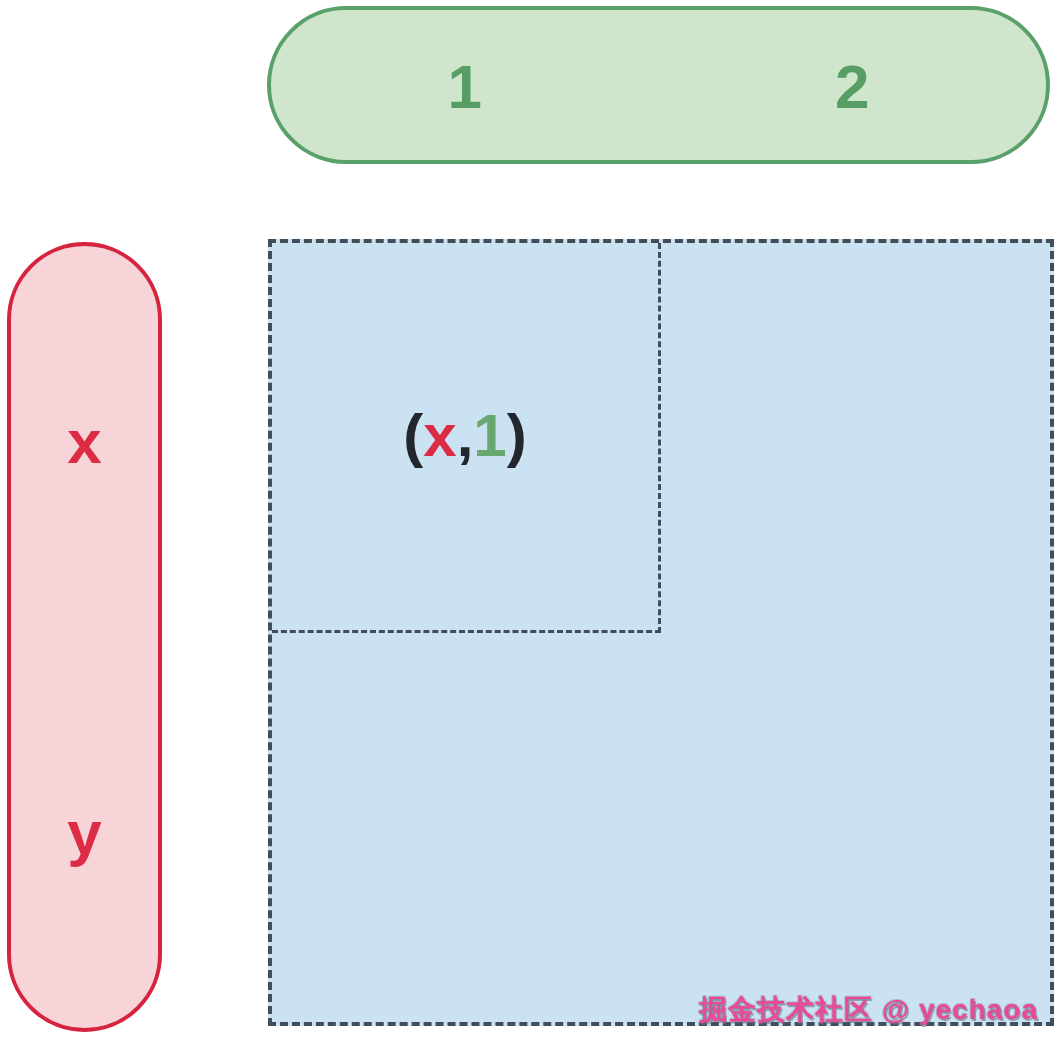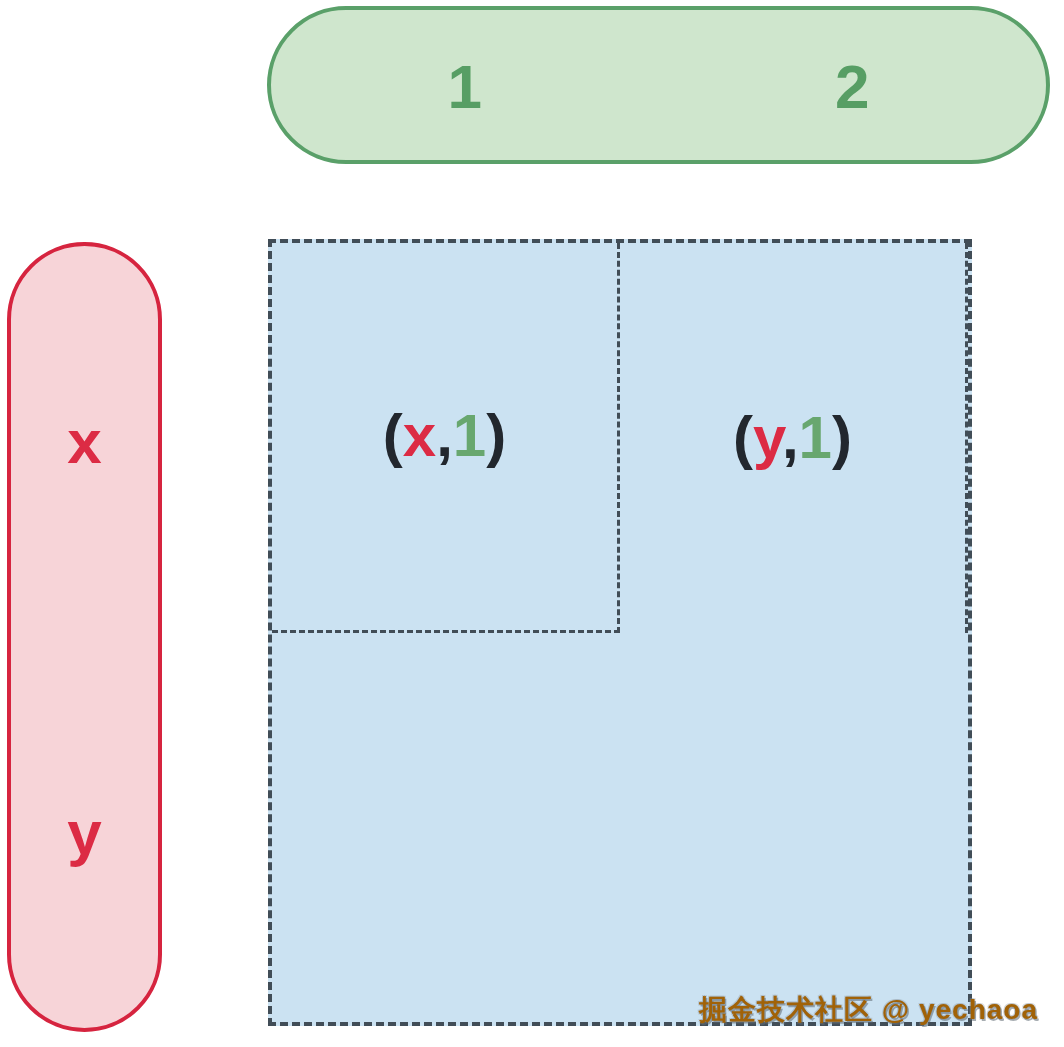--- a/index.html
+++ b/index.html
@@ -65,21 +65,21 @@
     font-weight: bold;
     color: #dc2b44;
     line-height: 1;
   }
 
   
   .grid {
     position: absolute;
     left: 268px;
     top: 239px;
-    width: 704px;
+    width: 786px;
     height: 787px;
     box-sizing: border-box;
     border: 4px dashed #414d57;
     display: grid;
     grid-template-columns: 1fr 1fr;
     grid-template-rows: 1fr 1fr;
     background: #cbe2f2;
   }
   .cell {
     box-sizing: border-box;
@@ -102,21 +102,21 @@
   .tuple .green { color: #68a76f; }
 
   
   .watermark {
     position: absolute;
     right: 26px;
     top: 991px;
     font-size: 28px;
     font-weight: bold;
     letter-spacing: 1px;
-    color: #a16207;
+    color: #ec4899;
     text-shadow:
       1.5px 1.5px 0 rgba(95,105,115,0.55),
       -1px -1px 0 rgba(140,150,158,0.35),
       1px -1px 0 rgba(140,150,158,0.30),
       -1px 1px 0 rgba(140,150,158,0.30);
     white-space: nowrap;
   }
 </style>
 </head>
 <body>
@@ -133,22 +133,19 @@
     <span class="pill-letter">y</span>
   </div>
 
   <div class="grid">
 
     <div class="cell cell-tl">
       <span class="tuple"><span class="dark">(</span><span class="red">x</span><span class="dark">,</span><span class="green">1</span><span class="dark">)</span></span>
     </div>
 
 
-    <div class="cell cell-bl">
-      <span class="tuple"><span class="dark">(</span><span class="red">y</span><span class="dark">,</span><span class="green">1</span><span class="dark">)</span></span>
-    </div>
 
 
   </div>
 
   <div class="watermark">掘金技术社区 @ yechaoa</div>
 
 </div>
 
 </body></html>

